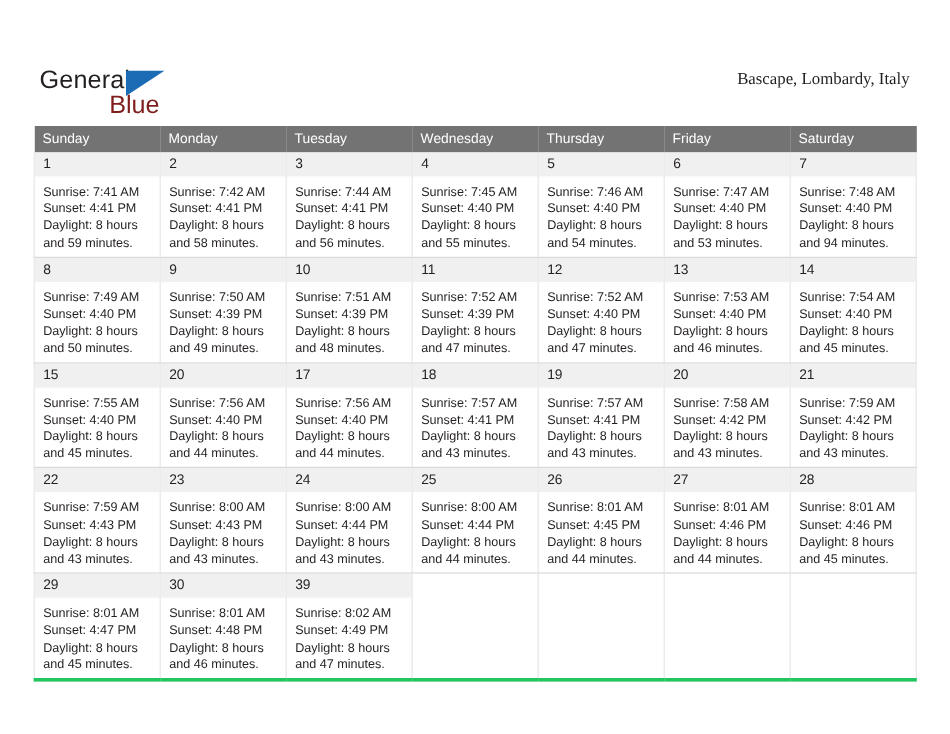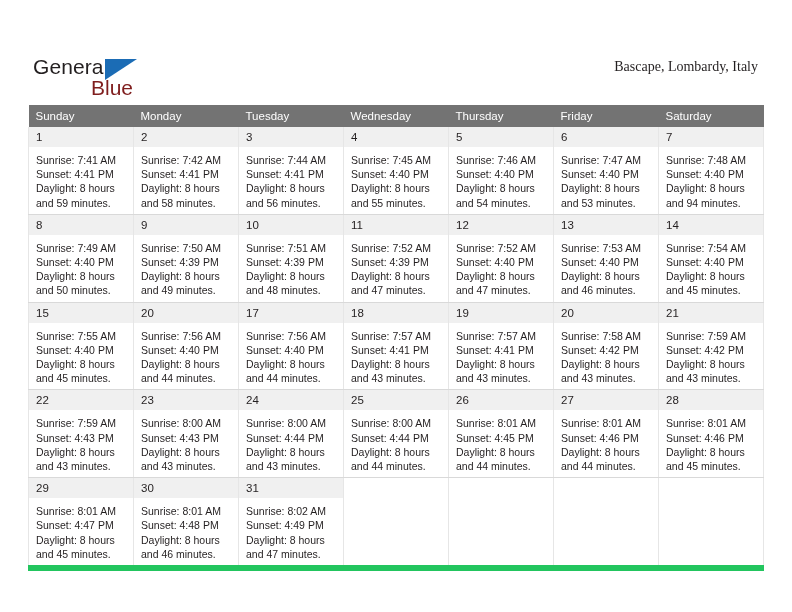--- a/index.html
+++ b/index.html
@@ -111,21 +111,21 @@
     padding: 0;
     border-left: 1px solid #e6e6e6;
     border-right: 1px solid #e6e6e6;
     width: 105.14px;
     height: 80px;
   }
   .calendar tr.week td {
     border-bottom: 1px solid #d9d9d9;
   }
   .calendar tr.week:last-child td {
-    border-bottom: 6px solid #22c55e;
+    border-bottom: 3px solid #22c55e;
   }
   .daynum {
     background: #f0f0f0;
     font-size: 11.5px;
     color: #231f20;
     padding: 4px 0 4px 7px;
     height: 12px;
     line-height: 12px;
     border-bottom: 1px solid #ffffff;
   }
@@ -453,21 +453,21 @@
         <td>
           <div class="daynum">30</div>
           <div class="info">
             <div>Sunrise: 8:01 AM</div>
             <div>Sunset: 4:48 PM</div>
             <div>Daylight: 8 hours</div>
             <div>and 46 minutes.</div>
           </div>
         </td>
         <td>
-          <div class="daynum">31</div>
+          <div class="daynum">39</div>
           <div class="info">
             <div>Sunrise: 8:02 AM</div>
             <div>Sunset: 4:49 PM</div>
             <div>Daylight: 8 hours</div>
             <div>and 47 minutes.</div>
           </div>
         </td>
         <td class="cell-empty">
           <div class="daynum"></div>
         </td>

